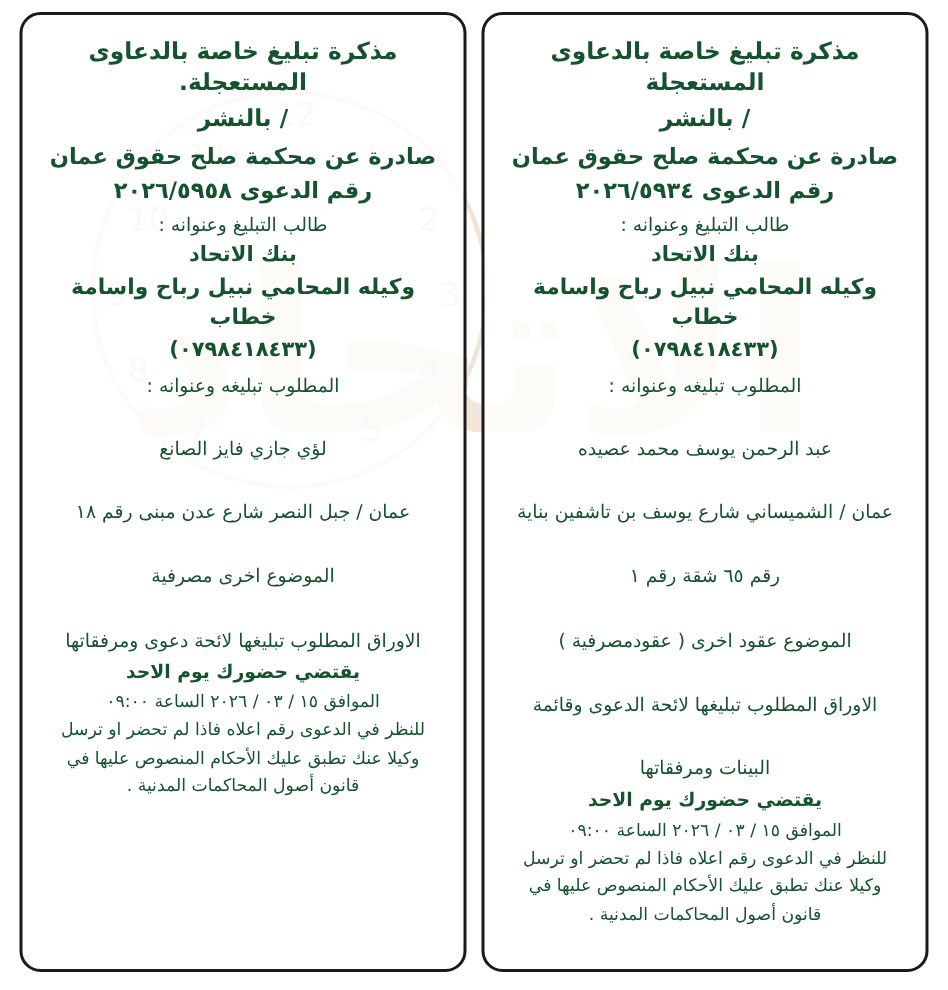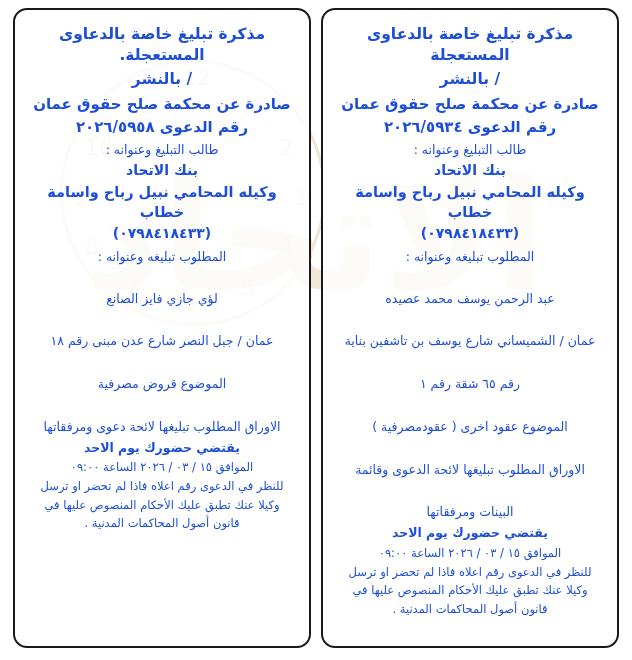--- a/index.html
+++ b/index.html
@@ -62,21 +62,21 @@
   .notice {
     width: 298px;
     min-height: 640px;
     background: rgba(255,255,255,0.82);
     border: 2px solid #1a1a1a;
     border-radius: 14px;
     box-sizing: border-box;
     padding: 14px 14px 10px 14px;
     direction: rtl;
     text-align: center;
-    color: #1d4ed8;
+    color: #14532d;
   }
 
   .line {
     line-height: 1.38;
     margin: 0 0 2px 0;
   }
 
   .t-title {
     font-size: 15.5px;
     font-weight: bold;
@@ -176,21 +176,21 @@
     <div class="line t-sub">/ بالنشر</div>
     <div class="line t-court">صادرة عن محكمة صلح حقوق عمان</div>
     <div class="line t-case">رقم الدعوى ٢٠٢٦/٥٩٥٨</div>
     <div class="line t-small">طالب التبليغ وعنوانه :</div>
     <div class="line t-party">بنك الاتحاد</div>
     <div class="line t-lawyer">وكيله المحامي نبيل رباح واسامة خطاب</div>
     <div class="line t-phone">(٠٧٩٨٤١٨٤٣٣)</div>
     <div class="line t-small">المطلوب تبليغه وعنوانه :</div>
     <div class="line t-body">لؤي جازي فايز الصانع</div>
     <div class="line t-body">عمان / جبل النصر شارع عدن مبنى رقم ١٨</div>
-    <div class="line t-body">الموضوع قروض مصرفية</div>
+    <div class="line t-body">الموضوع اخرى مصرفية</div>
     <div class="line t-body">الاوراق المطلوب تبليغها   لائحة دعوى ومرفقاتها</div>
     <div class="line t-body-b">يقتضي حضورك يوم الاحد</div>
     <div class="line t-foot">الموافق ١٥ / ٠٣ / ٢٠٢٦   الساعة ٠٩:٠٠</div>
     <div class="line t-foot">للنظر في الدعوى رقم اعلاه فاذا لم تحضر او ترسل</div>
     <div class="line t-foot">وكيلا عنك تطبق عليك الأحكام المنصوص عليها في</div>
     <div class="line t-foot">قانون أصول المحاكمات المدنية .</div>
   </div>
 
 </div>
 

